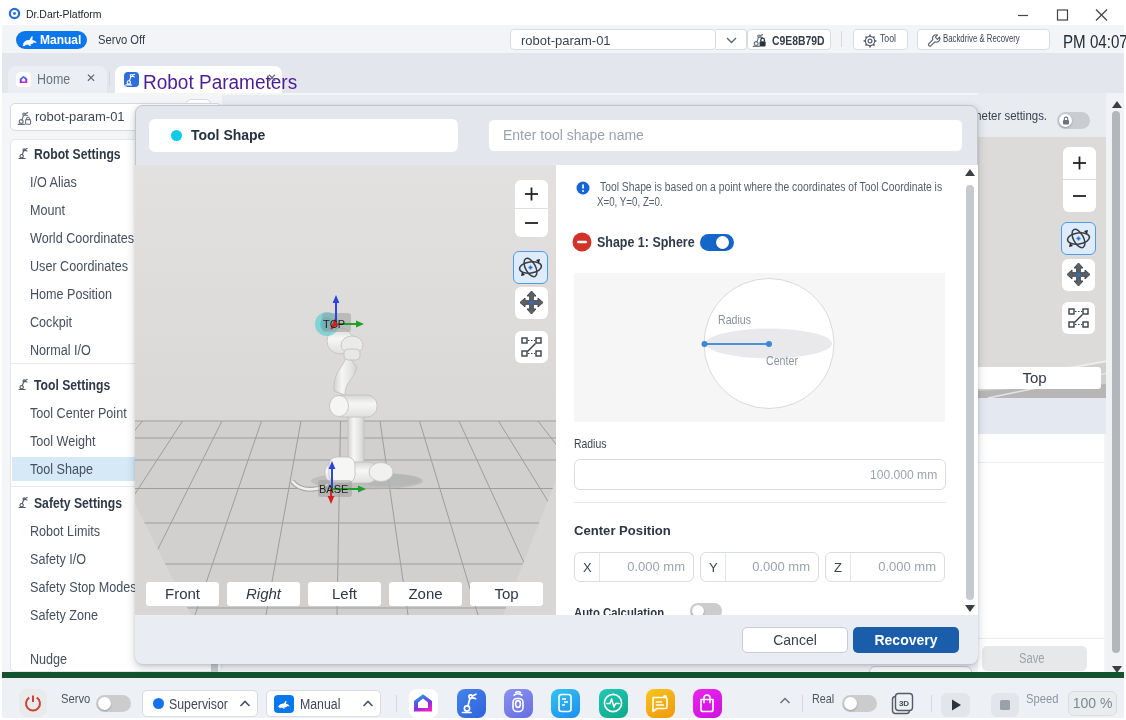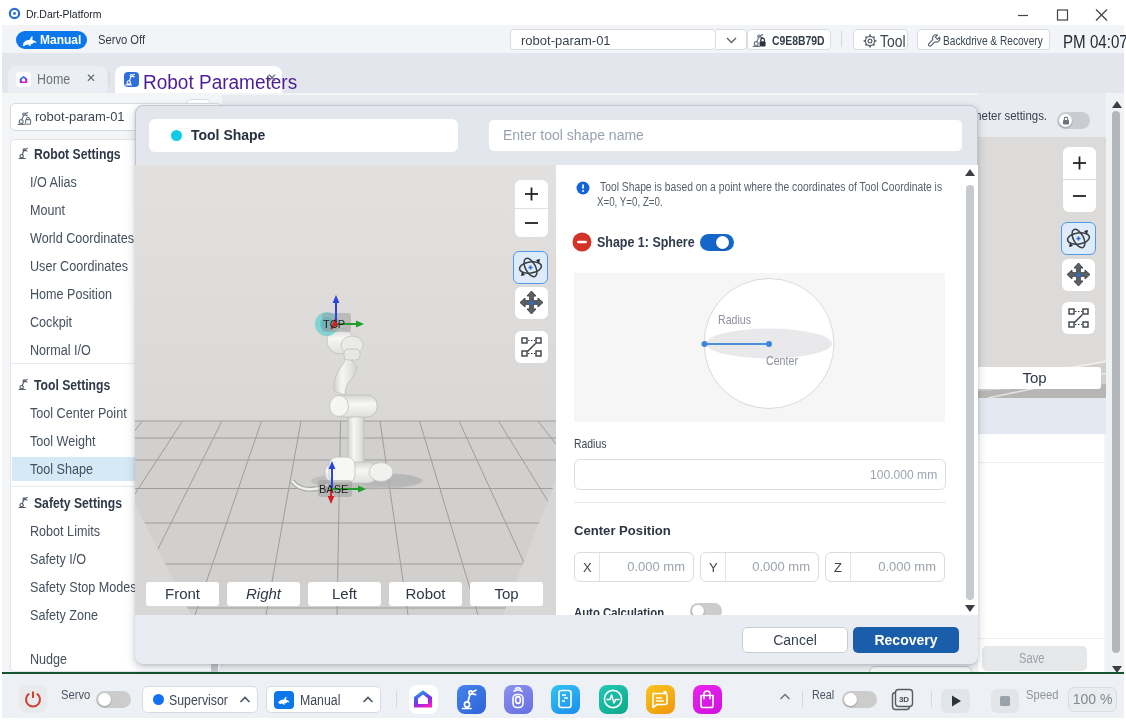--- a/index.html
+++ b/index.html
@@ -14,23 +14,23 @@
   #btn-manual{left:14px;top:6px;width:71px;height:18px;background:#0a78ec;border-radius:9px;color:#fff;font-size:12px;font-weight:bold;text-align:center;line-height:18px;}
   #servo-off{left:96px;top:6px;font-size:13px;color:#333c48;line-height:18px;}
   .tb-box{background:#fff;border:1px solid #d8dce2;border-radius:4px;box-sizing:border-box;}
   #dd-robot{left:508px;top:4px;width:206px;height:21px;}
   #dd-robot > span{position:absolute;left:10px;top:3px;font-size:13px;color:#3a4450;}
   #dd-chev{left:714px;top:4px;width:31px;height:21px;border-left:none;border-radius:0 4px 4px 0;}
   #serial-box{left:745px;top:4px;width:84px;height:21px;}
   #serial-box > b{position:absolute;left:24px;top:3px;font-size:13px;color:#343d49;}
   .vsep{width:1px;background:#d4d9df;}
   #btn-tool{left:851px;top:4px;width:55px;height:21px;}
-  #btn-tool > span{position:absolute;left:26px;top:3px;font-size:16px;color:#3a4450;}
+  #btn-tool > span{position:absolute;left:26px;top:3px;font-size:10px;color:#3a4450;}
   #btn-back{left:915px;top:4px;width:133px;height:21px;}
-  #btn-back > span{position:absolute;left:25px;top:3px;font-size:13px;color:#3a4450;}
+  #btn-back > span{position:absolute;left:25px;top:3px;font-size:10px;color:#3a4450;}
   #clock{left:1061px;top:7px;width:60px;font-size:18px;color:#222b36;}
   
   #tabbar{left:2px;top:53px;width:1122px;height:40px;background:#e3e7ed;}
   .tab{top:13px;height:27px;border-radius:8px 8px 0 0;}
   #tab-home{left:6px;width:99px;background:#ebeef2;}
   #tab-rp{left:113px;width:167px;background:#fff;}
   .tabicon{position:absolute;top:6px;width:15px;height:15px;border-radius:4px;}
   .tabx{position:absolute;top:5px;font-size:12px;color:#5f6872;}
   
   #content{left:2px;top:93px;width:1122px;height:579px;background:#f4f5f7;}
@@ -40,21 +40,21 @@
   .sb-head{position:absolute;left:23px;font-size:14px;font-weight:bold;color:#2e3847;height:28px;line-height:28px;}
   .sb-item{position:absolute;left:19px;font-size:14px;color:#46505e;height:28px;line-height:28px;}
   #sb-hl{left:1px;top:317px;width:210px;height:24px;background:#d5e9f7;}
   .sb-div{position:absolute;left:0px;width:212px;height:1px;background:#e7eaee;}
   
   #bg-right{left:978px;top:93px;width:130px;height:579px;}
   
   #pg-scroll{left:1106px;top:93px;width:18px;height:579px;background:#f0f2f5;}
   #pg-thumb{left:6px;top:18px;width:8px;height:542px;background:#b3b7bc;border-radius:4px;}
   
-  #bottombar{left:2px;top:672px;width:1122px;height:46px;background:#edf0f4;border-top:2px solid #14532d;box-sizing:border-box;}
+  #bottombar{left:2px;top:672px;width:1122px;height:46px;background:#edf0f4;border-top:6px solid #14532d;box-sizing:border-box;}
   .bb-box{position:absolute;background:#fff;border:1px solid #d8dce2;border-radius:5px;box-sizing:border-box;}
   .toggle{position:absolute;border-radius:9px;background:#cccccc;}
   .knob{position:absolute;background:#fff;border-radius:50%;box-shadow:0 1px 2px rgba(0,0,0,0.25);}
   .appicon{position:absolute;top:11px;width:29px;height:29px;border-radius:8px;}
   
   #modal{left:135px;top:105px;width:843px;height:559px;border-radius:8px;background:#e3e6ec;outline:1px solid rgba(150,158,170,0.45);outline-offset:-1px;box-shadow:0 4px 10px rgba(40,50,70,0.22), 0 1px 3px rgba(40,50,70,0.15);}
   #m-title{left:14px;top:14px;width:309px;height:33px;background:#fff;border-radius:6px;}
   #m-title b{position:absolute;left:42px;top:8px;font-size:14px;color:#273140;}
   #m-name{left:353px;top:14px;width:475px;height:33px;background:#fff;border-radius:6px;border:1px solid #e4e7eb;box-sizing:border-box;}
   #m-name > span{position:absolute;left:14px;top:7px;font-size:14px;color:#9aa2ad;}
@@ -544,21 +544,21 @@
       <polygon points="197,296 193.6,304 200.4,304" fill="#2b43e0"></polygon>
       <line x1="197" y1="324" x2="224" y2="324" stroke="#1f9e2c" stroke-width="2"></line>
       <polygon points="231,324 223,320.6 223,327.4" fill="#1f9e2c"></polygon>
       <line x1="196" y1="324" x2="196" y2="333" stroke="#e02222" stroke-width="2"></line>
       <polygon points="196,339 192.6,331 199.4,331" fill="#d42020"></polygon>
       <text x="184" y="328" font-size="11" fill="#1c1c1c" font-family="Liberation Sans">BASE</text>
     </svg>
     <div class="view-btn" style="left:11px;">Front</div>
     <div class="view-btn" style="left:92px;font-style:italic;">Right</div>
     <div class="view-btn" style="left:173px;">Left</div>
-    <div class="view-btn" style="left:254px;">Robot</div>
+    <div class="view-btn" style="left:254px;">Zone</div>
     <div class="view-btn" style="left:335px;">Top</div>
   </div>
 
   <div class="abs vbtn" style="top:75px;height:28px;border-radius:6px 6px 0 0;"><svg width="33" height="28">
         <line x1="10" y1="14" x2="23" y2="14" stroke="#222" stroke-width="1.8"></line>
         <line x1="16.5" y1="7.5" x2="16.5" y2="20.5" stroke="#222" stroke-width="1.8"></line>
       </svg></div>
   <div class="abs vbtn" style="top:104px;height:28px;border-radius:0 0 6px 6px;"><svg width="33" height="28">
         <line x1="10" y1="14" x2="23" y2="14" stroke="#222" stroke-width="1.8"></line>
       </svg></div>

